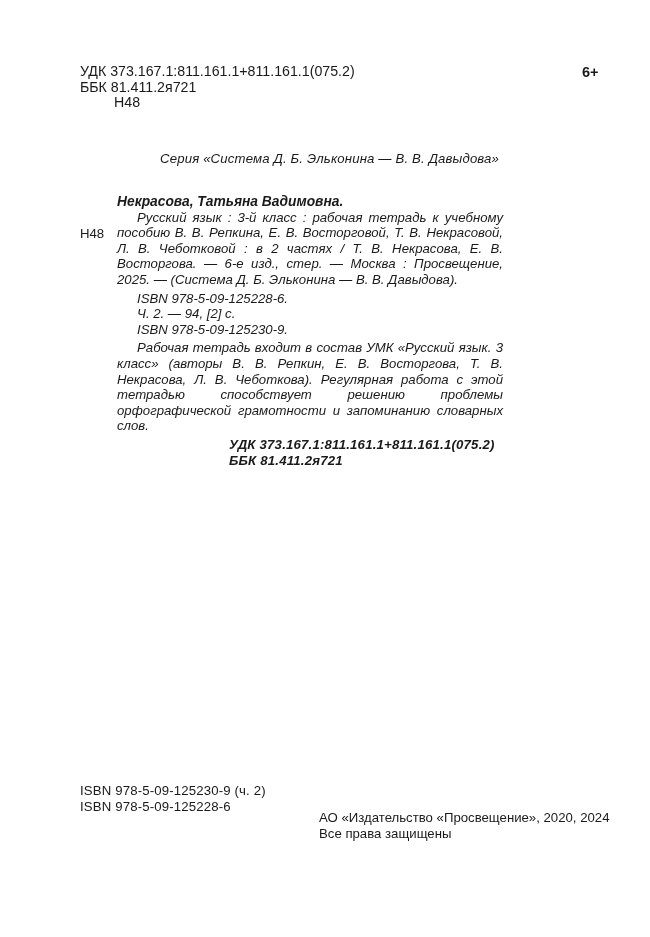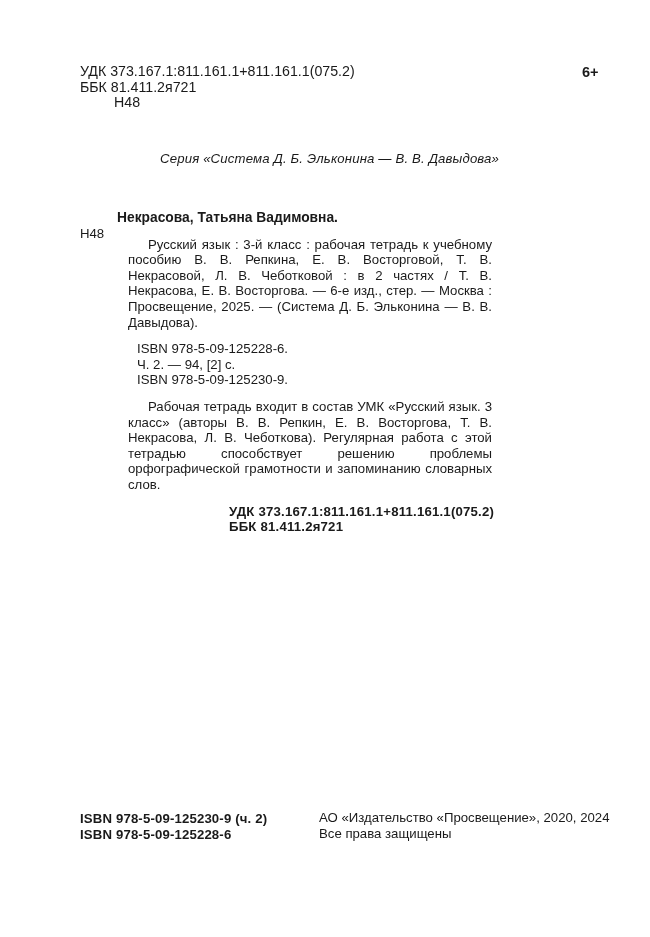--- a/index.html
+++ b/index.html
@@ -5,30 +5,30 @@
   html, body { margin: 0; padding: 0; }
   body {
     width: 650px; height: 937px; background: #ffffff; position: relative; overflow: hidden;
     font-family: "Liberation Sans", sans-serif; color: #1a1a1a;
   }
   .abs { position: absolute; white-space: nowrap; }
   .hdr { left: 80px; top: 64px; font-size: 14.2px; line-height: 15.5px; }
   .hdr .h48 { padding-left: 34px; }
   .age { left: 582px; top: 64px; font-size: 14.5px; font-weight: bold; }
   .series { left: 160px; top: 151px; font-size: 13.2px; font-style: italic; letter-spacing: 0.15px; text-align: center; }
-  .card { left: 117px; top: 210px; width: 386px; font-size: 13.2px; line-height: 15.6px; }
+  .card { left: 117px; top: 194px; width: 386px; font-size: 13.2px; line-height: 15.6px; font-style: italic; }
   .card .author { font-weight: bold; font-size: 13.8px; white-space: nowrap; }
-  .card p { margin: 11px; text-align: justify; text-align-last: left; }
+  .card p { margin: 0; text-align: justify; text-align-last: left; }
   .card .indent { text-indent: 20px; }
-  .card .isbn-block { padding-left: 20px; margin-top: 3px; margin-bottom: 11px; }
+  .card .isbn-block { padding-left: 20px; margin-top: 3px; margin-bottom: 3px; }
   .card .isbn-block div { line-height: 15.6px; }
   .card .annot { margin-top: 0; }
   .h48-side { left: 80px; top: 226px; font-size: 13.2px; }
   .class-bold { font-weight: bold; font-size: 13.2px; line-height: 15.6px; padding-left: 112px; margin-top: 3px; white-space: nowrap; letter-spacing: 0.2px; }
-  .isbn-foot { left: 80px; top: 811px; font-size: 13.2px; font-weight: bold; line-height: 15.5px; letter-spacing: 0.15px; }
+  .isbn-foot { left: 80px; top: 783px; font-size: 13.2px; font-weight: normal; line-height: 15.5px; letter-spacing: 0.15px; }
   .copyright { left: 305px; top: 810px; font-size: 13.2px; line-height: 15.8px; }
   .copyright .cont { padding-left: 14px; }
 </style>
 </head>
 <body>
 
 <div class="abs hdr">
   <div>УДК 373.167.1:811.161.1+811.161.1(075.2)</div>
   <div>ББК 81.411.2я721</div>
   <div class="h48">Н48</div>

